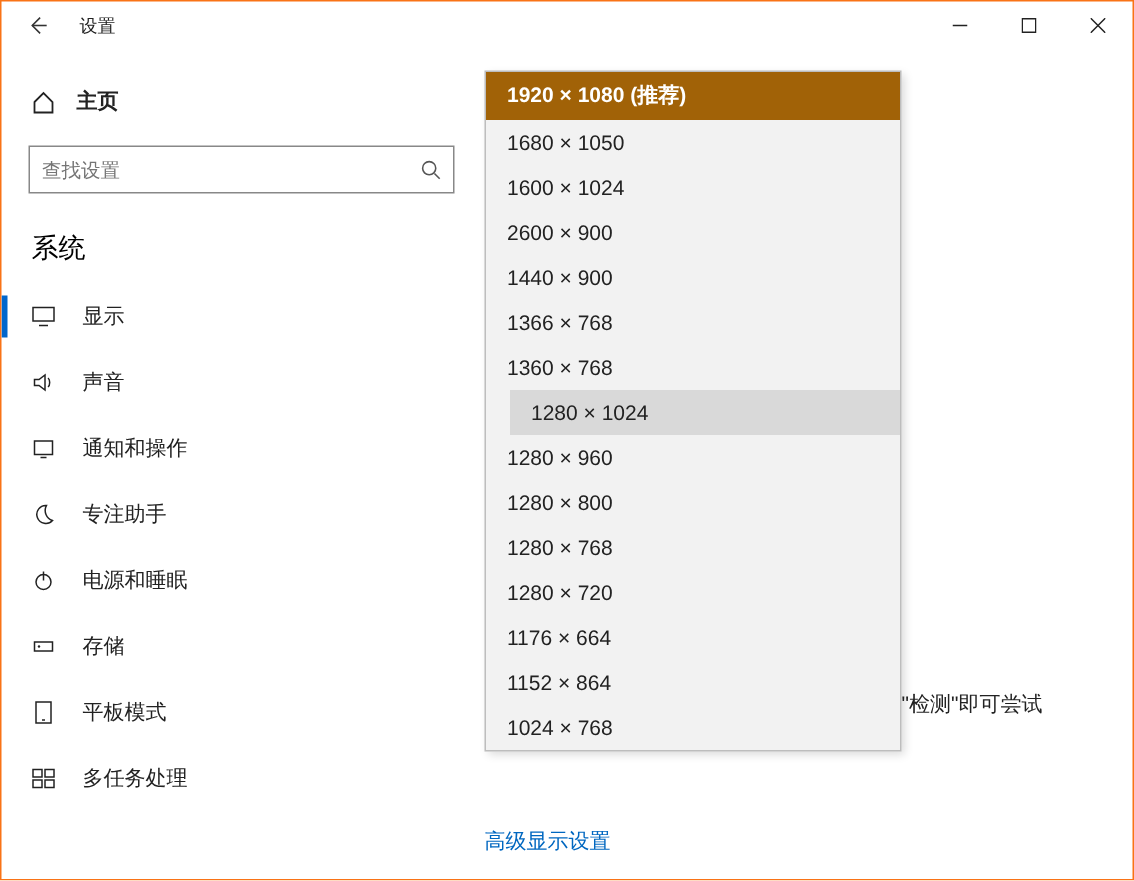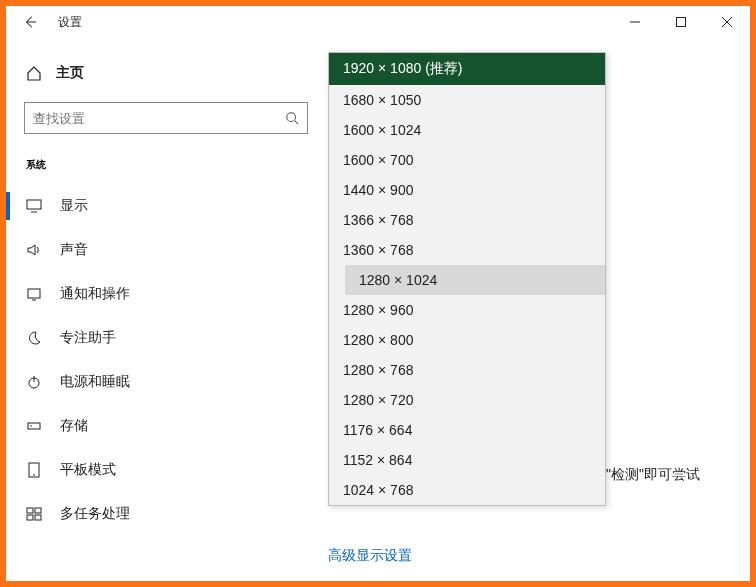--- a/index.html
+++ b/index.html
@@ -1,50 +1,50 @@
 <!DOCTYPE html>
 <html><head>
   <meta charset="utf-8">
   <style>
     * { box-sizing: border-box; margin: 0; padding: 0; font-family: "Microsoft YaHei", "Segoe UI", sans-serif; }
     html, body { width: 756px; height: 587px; overflow: hidden; background: #fff; }
-    .window { position: relative; width: 756px; height: 587px; border: 6px solid #f97316; background: #fff; }
+    .window { position: relative; width: 756px; height: 587px; border: 1px solid #f97316; background: #fff; }
 
     .titlebar { height: 32px; display: flex; align-items: center; }
     .back-btn { width: 48px; height: 32px; display: flex; align-items: center; justify-content: center; color: #333; }
     .title { font-size: 12px; color: #222; margin-left: 4px; }
     .win-controls { margin-left: auto; display: flex; }
     .win-btn { width: 46px; height: 32px; display: flex; align-items: center; justify-content: center; color: #222; }
 
     .body { display: flex; height: calc(100% - 32px); }
     .sidebar { width: 320px; padding: 16px 0 0 0; border-right: none; overflow: hidden; }
     .home-row { display: flex; align-items: center; padding: 10px 20px; gap: 14px; font-size: 14px; color: #222; font-weight: bold; }
     .home-icon { width: 16px; height: 16px; }
 
     .search-box { margin: 10px 18px 18px 18px; height: 32px; border: 1px solid #888; display: flex; align-items: center; padding: 4px 8px; background: #fff; justify-content: center; }
     .search-box input { border: none; outline: none; flex: 1; font-size: 13px; color: #666; background: transparent; }
     .search-icon { width: 14px; height: 14px; color: #555; }
 
-    .section-title { padding: 6px 20px 12px; font-size: 10px; font-weight: 700; color: #000; }
+    .section-title { padding: 6px 20px 12px; font-size: 18px; font-weight: 400; color: #000; }
 
     .nav-item { display: flex; align-items: center; gap: 18px; padding: 13px 20px; font-size: 14px; color: #222; position: relative; }
     .nav-item .ico { width: 16px; height: 16px; flex: none; display:flex; align-items:center; justify-content:center; }
     .nav-item .accent { position: absolute; left: 0; top: 8px; bottom: 8px; width: 4px; background: #0066cc; display: none; }
     .nav-item.active .accent { display: block; }
     .nav-item.active { background: rgba(0,0,0,0.00); }
 
     .content { flex: 1; position: relative; }
 
     .dropdown {
       position: absolute; left: 2px; top: 14px; width: 278px;
       background: #f2f2f2; border: 1px solid #bdbdbd;
       box-shadow: 2px 2px 6px rgba(0,0,0,0.15);
     }
     .option { padding: 7px 14px; font-size: 14px; color: #222; }
-    .option.selected { background: #14532d; color: #fff; }
+    .option.selected { background: #a16207; color: #fff; font-weight: bold; }
     .option.hover { background: #d9d9d9; margin-left: 16px; }
 
     .hint-text { position: absolute; left: 280px; top: 428px; font-size: 14px; color: #222; white-space: nowrap; }
     .link-text { position: absolute; left: 2px; bottom: 16px; font-size: 14px; color: #0067c0; }
 
     svg { display: block; }
   </style>
 </head>
 <body>
 
@@ -176,21 +176,21 @@
           </span>
         <span>多任务处理</span>
       </div>
     </div>
 
     <div class="content">
       <div class="dropdown">
         <div class="option selected">1920 × 1080 (推荐)</div>
         <div class="option">1680 × 1050</div>
         <div class="option">1600 × 1024</div>
-        <div class="option">1600 × 700</div>
+        <div class="option">2600 × 900</div>
         <div class="option">1440 × 900</div>
         <div class="option">1366 × 768</div>
         <div class="option">1360 × 768</div>
         <div class="option hover">1280 × 1024</div>
         <div class="option">1280 × 960</div>
         <div class="option">1280 × 800</div>
         <div class="option">1280 × 768</div>
         <div class="option">1280 × 720</div>
         <div class="option">1176 × 664</div>
         <div class="option">1152 × 864</div>

